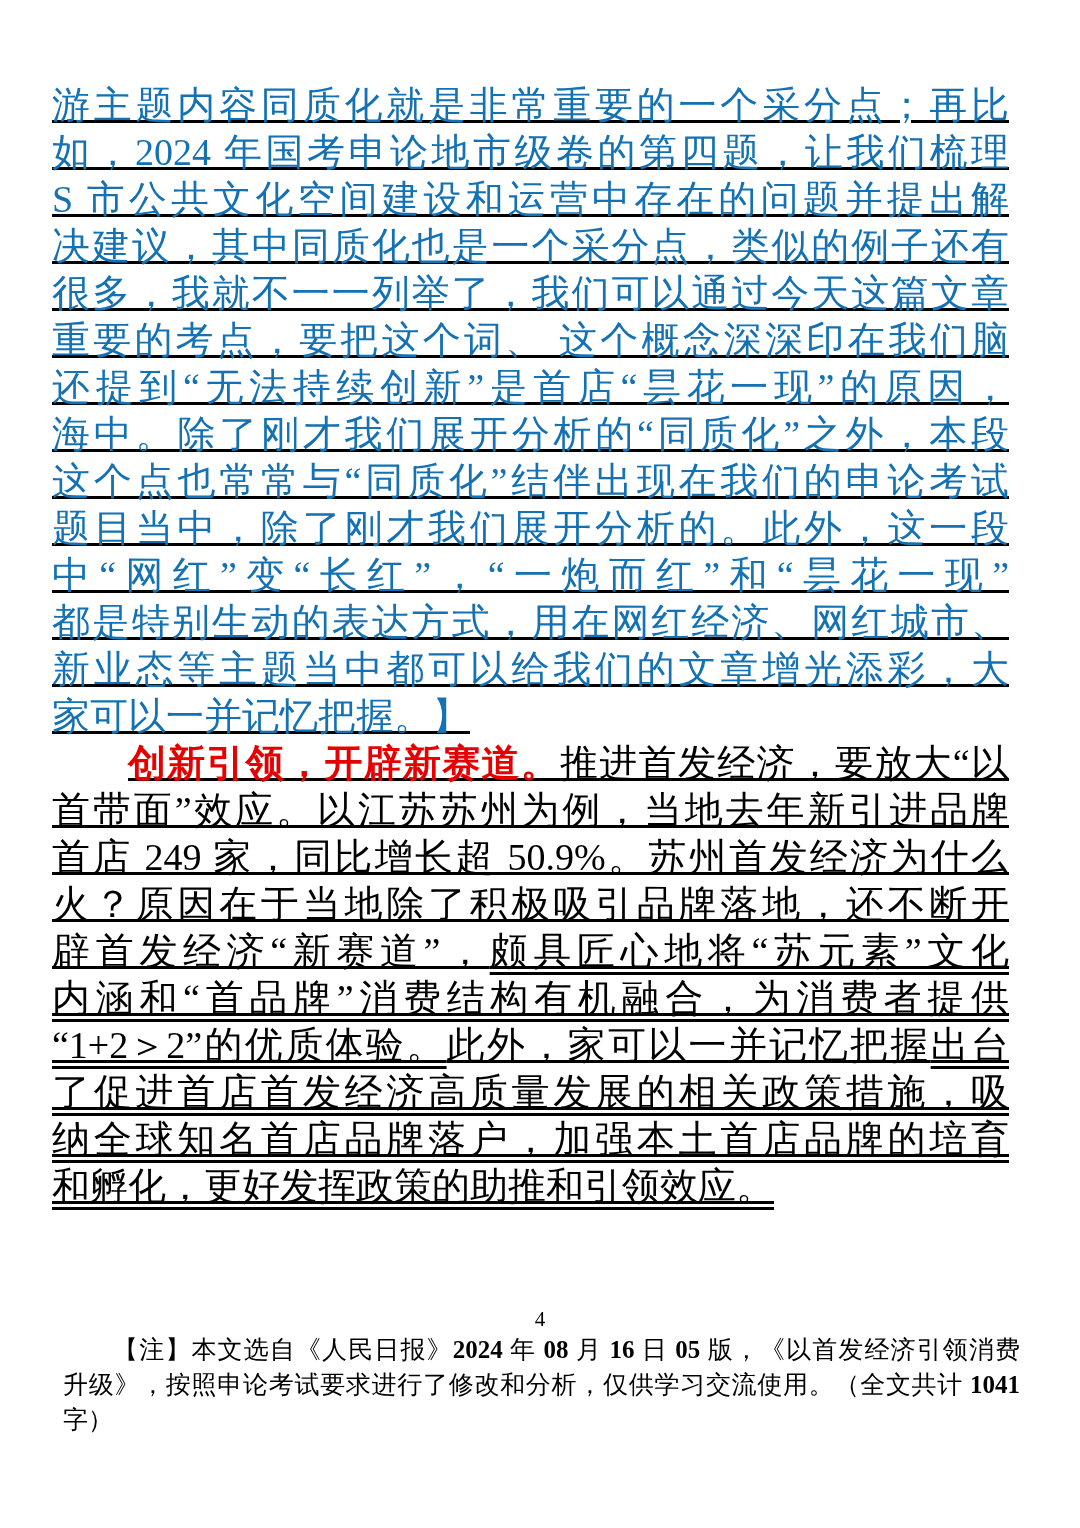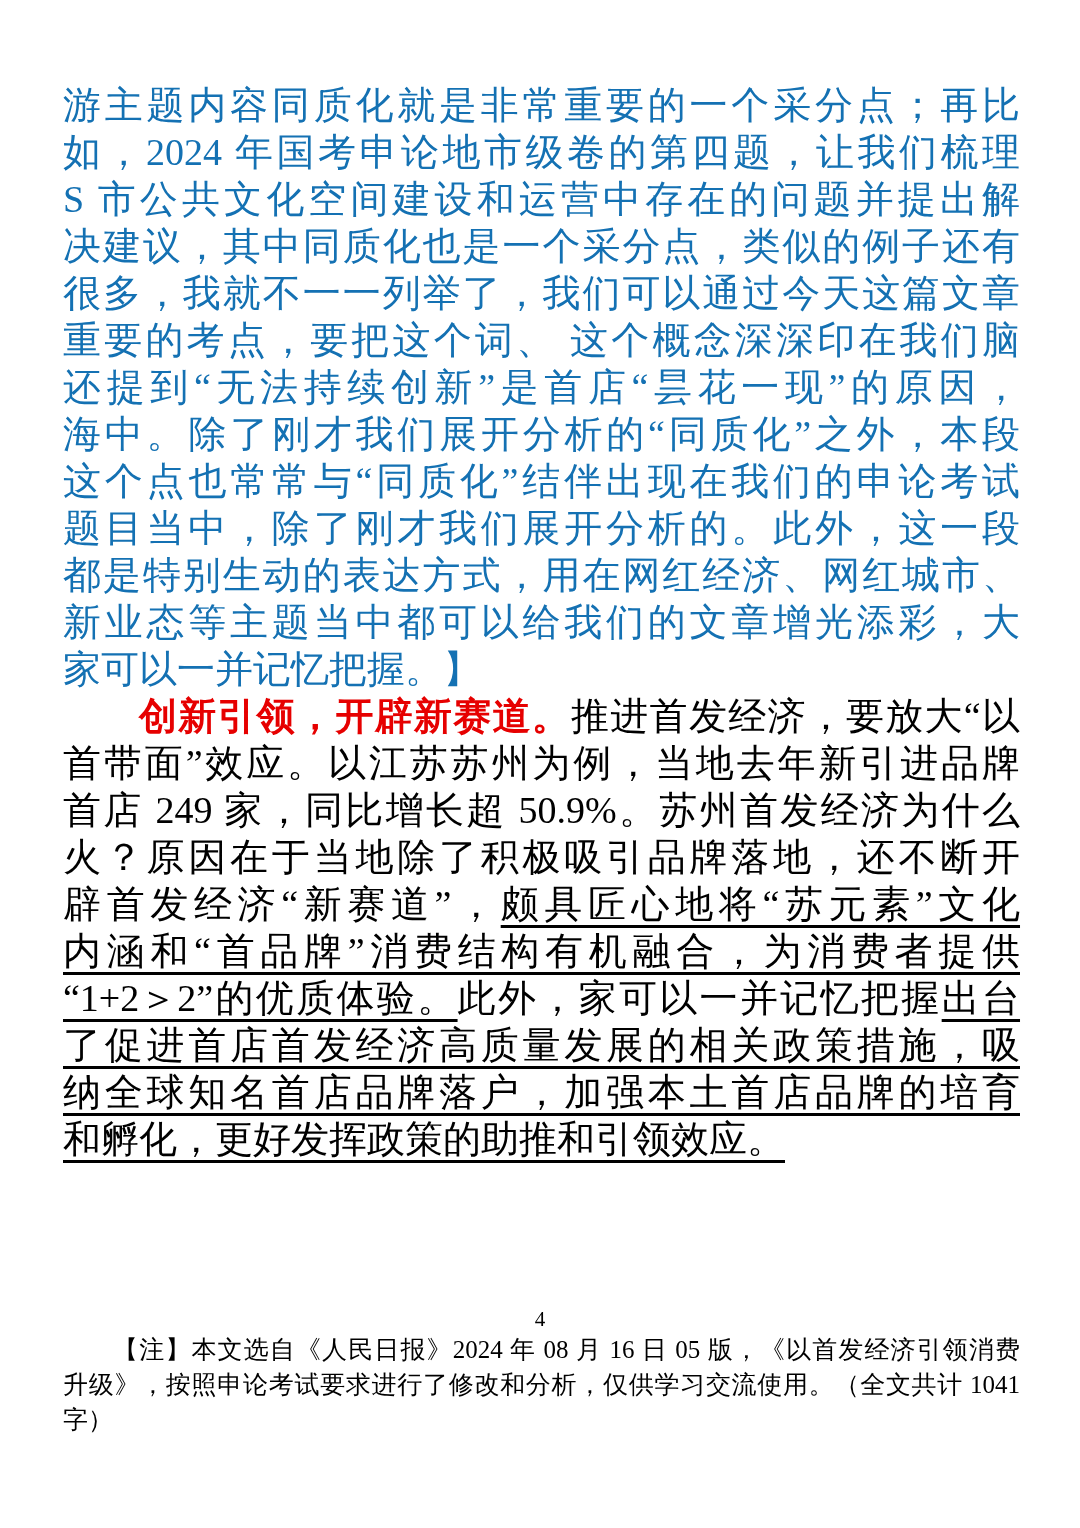--- a/index.html
+++ b/index.html
@@ -14,23 +14,24 @@
   }
   .sheet{
     position:relative;
     width:1080px;
     height:1528px;
     background:var(--paper);
     overflow:hidden;
   }
   .body-text{
     position:absolute;
-    left:63px;
+    left:52px;
     top:82px;
     width:957px;
+    text-decoration:underline;
   }
   .para{
     font-size:38px;
     line-height:47px;
     text-align:justify;
   }
   .para-blue{color:var(--blue);}
   .para-ink{color:var(--ink);}
   .line{
     text-align:justify;
@@ -48,21 +49,21 @@
     text-decoration-line:underline;
     text-decoration-thickness:3px;
     text-underline-offset:8px;
     text-decoration-color:var(--ink);
   }
   .seg.red{
     color:var(--red);
     font-weight:bold;
   }
   .seg.b{
-    font-weight:normal;
+    font-weight:bold;
   }
   .pagenum{
     position:absolute;
     left:0;
     top:1306px;
     width:100%;
     text-align:center;
     font-size:21px;
     line-height:26px;
     color:var(--ink);
@@ -93,20 +94,21 @@
         <div class="line"><span class="seg">游主题内容同质化就是非常重要的一个采分点；再比</span></div>
         <div class="line"><span class="seg">如，2024 年国考申论地市级卷的第四题，让我们梳理</span></div>
         <div class="line"><span class="seg">S 市公共文化空间建设和运营中存在的问题并提出解</span></div>
         <div class="line"><span class="seg">决建议，其中同质化也是一个采分点，类似的例子还有</span></div>
         <div class="line"><span class="seg">很多，我就不一一列举了，我们可以通过今天这篇文章</span></div>
         <div class="line"><span class="seg">重要的考点，要把这个词、 这个概念深深印在我们脑</span></div>
         <div class="line"><span class="seg">还提到“无法持续创新”是首店“昙花一现”的原因，</span></div>
         <div class="line"><span class="seg">海中。除了刚才我们展开分析的“同质化”之外，本段</span></div>
         <div class="line"><span class="seg">这个点也常常与“同质化”结伴出现在我们的申论考试</span></div>
         <div class="line"><span class="seg">题目当中，除了刚才我们展开分析的。此外，这一段</span></div>
+        <div class="line"><span class="seg">中“网红”变“长红”，“一炮而红”和“昙花一现”</span></div>
         <div class="line"><span class="seg">都是特别生动的表达方式，用在网红经济、网红城市、</span></div>
         <div class="line"><span class="seg">新业态等主题当中都可以给我们的文章增光添彩，大</span></div>
         <div class="line last"><span class="seg">家可以一并记忆把握。】</span></div>
       </section>
     <section class="para para-ink">
         <div class="line indent"><span class="seg red">创新引领，开辟新赛道。</span><span class="seg">推进首发经济，要放大“以</span></div>
         <div class="line"><span class="seg">首带面”效应。以江苏苏州为例，当地去年新引进品牌</span></div>
         <div class="line"><span class="seg">首店 249 家，同比增长超 50.9%。苏州首发经济为什么</span></div>
         <div class="line"><span class="seg">火？原因在于当地除了积极吸引品牌落地，还不断开</span></div>
         <div class="line"><span class="seg">辟首发经济“新赛道”，</span><span class="seg u">颇具匠心地将“苏元素”文化</span></div>

